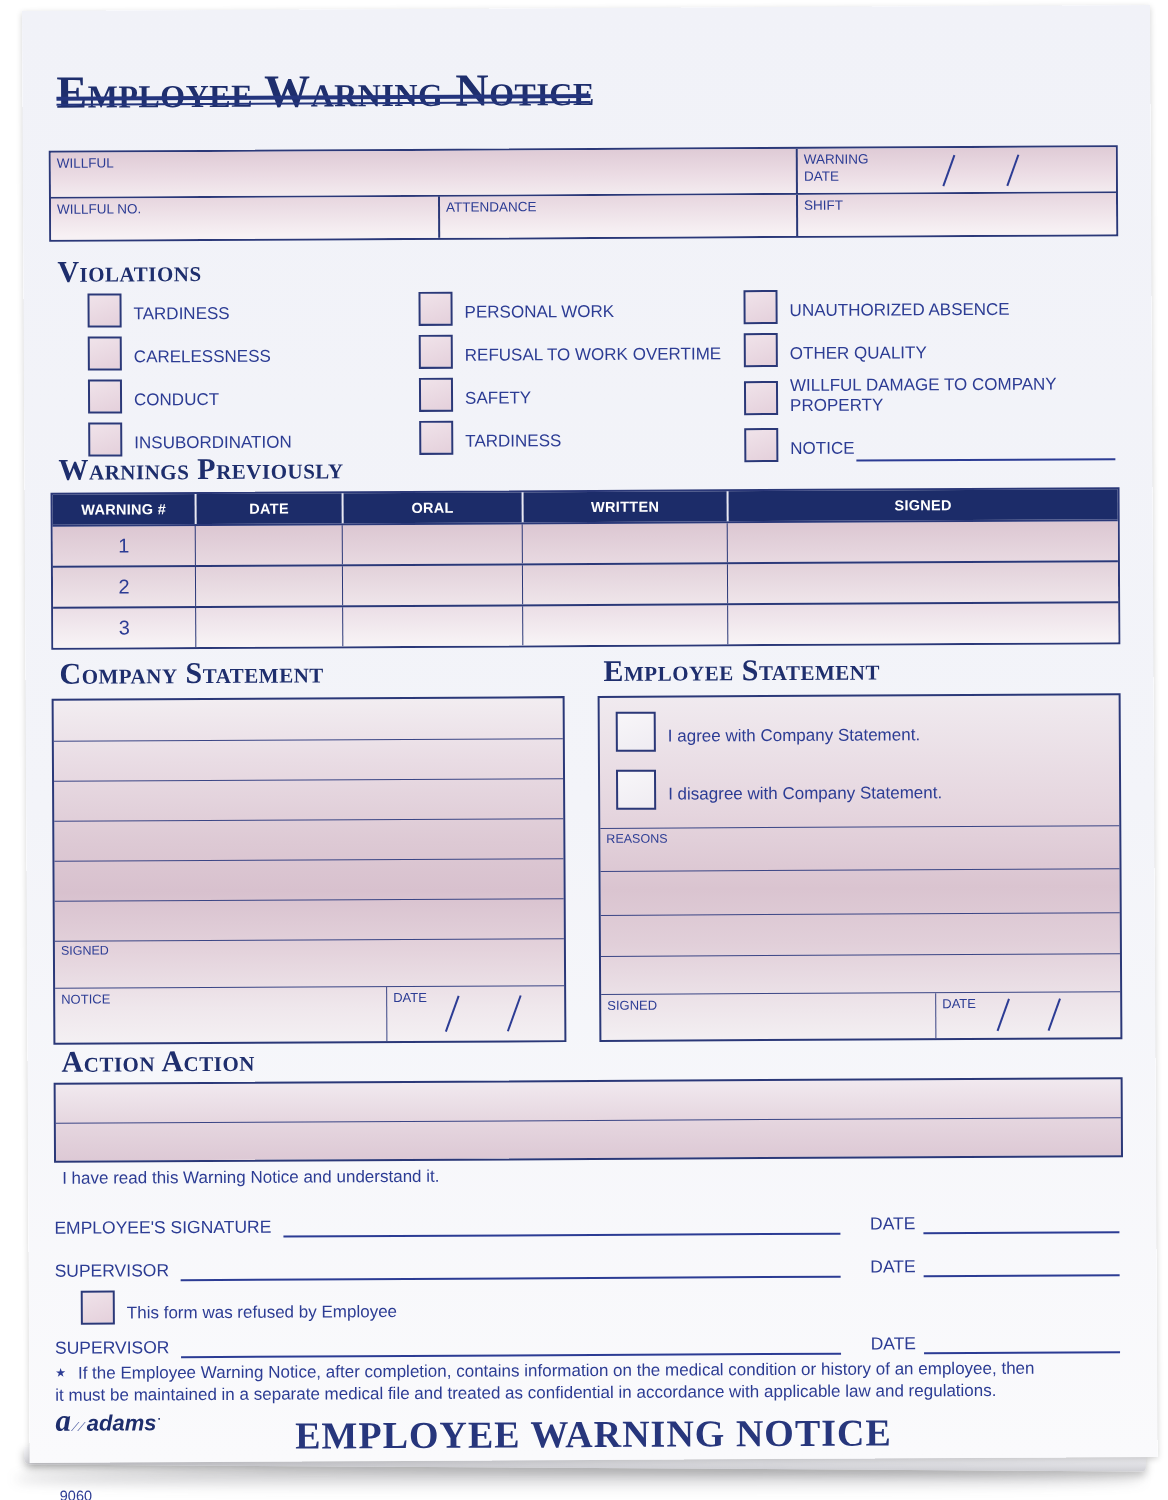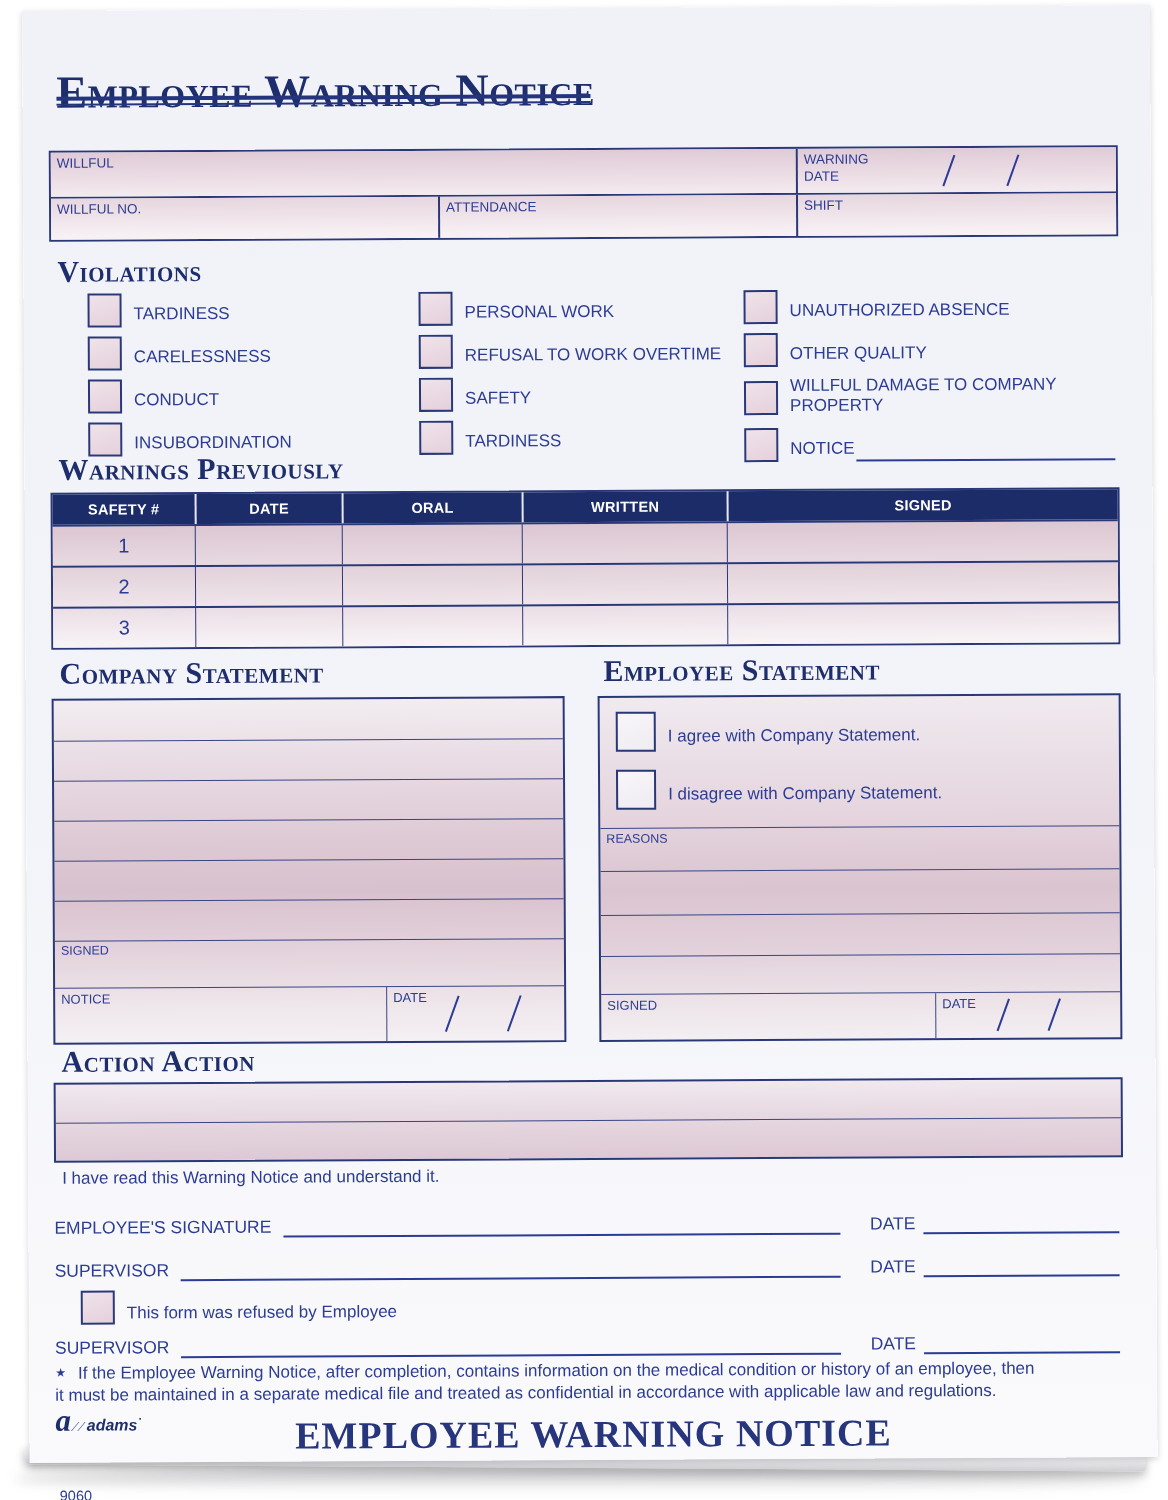--- a/index.html
+++ b/index.html
@@ -97,21 +97,21 @@
   .sig-row .dline{width:196px;border-bottom:2px solid #2c3c94;margin-left:8px;height:100%;}
   .refused-row{position:absolute;left:52px;top:1280px;display:flex;align-items:flex-end;}
   .refused-row .viol-label{padding-bottom:1px;}
   
   .footnote{position:absolute;left:26px;top:1352px;width:1062px;margin:0;
     font-size:17px;line-height:21.5px;color:#2c3c94;}
   .footnote .star{font-size:12px;vertical-align:2px;margin-right:12px;}
   .brand{position:absolute;left:26px;top:1394px;color:#1e2e6d;line-height:1;}
   .brand .logo-a{font-family:"Liberation Serif",serif;font-style:italic;font-weight:900;font-size:31px;}
   .brand .logo-swoosh{font-size:12px;letter-spacing:-2px;color:#4a5aa0;}
-  .brand .logo-text{font-style:italic;font-weight:bold;font-size:16px;margin-left:3px;}
+  .brand .logo-text{font-style:italic;font-weight:bold;font-size:22px;margin-left:3px;}
   .brand .logo-dot{font-size:16px;vertical-align:7px;}
   .product-code{position:absolute;left:30px;top:1477px;font-size:14.5px;color:#2c3c94;}
   .footer-title{position:absolute;left:0;right:0;top:1404px;text-align:center;
     font-family:"Liberation Serif",serif;font-weight:bold;font-size:38px;color:#27367c;letter-spacing:1px;}
 </style>
 </head>
 <body>
 
 <div class="floor-shadow"></div>
 <div class="pad-stack"></div>
@@ -202,21 +202,21 @@
       <span class="cb"></span>
       <span class="viol-label lbl">NOTICE</span>
       <span class="other-line"></span>
     </div>
   </div>
 
   <div class="sec-head serif-head" style="left:34px;top:444px;">Warnings Previously</div>
 
   <div class="warn-table">
     <div class="warn-grid warn-head">
-      <div class="wth">SAFETY #</div>
+      <div class="wth">WARNING #</div>
       <div class="wth">DATE</div>
       <div class="wth">ORAL</div>
       <div class="wth">WRITTEN</div>
       <div class="wth">SIGNED</div>
     </div>
     <div class="warn-grid warn-row wr1">
       <div class="wtd warn-num">1</div>
       <div class="wtd"></div>
       <div class="wtd"></div>
       <div class="wtd"></div>

